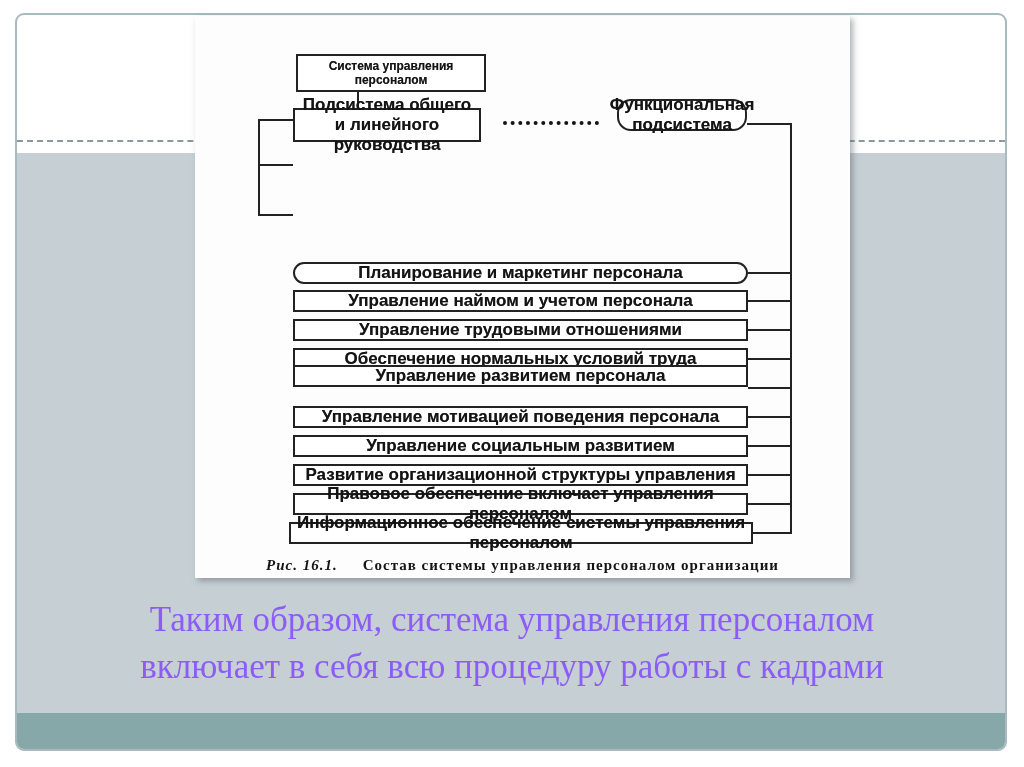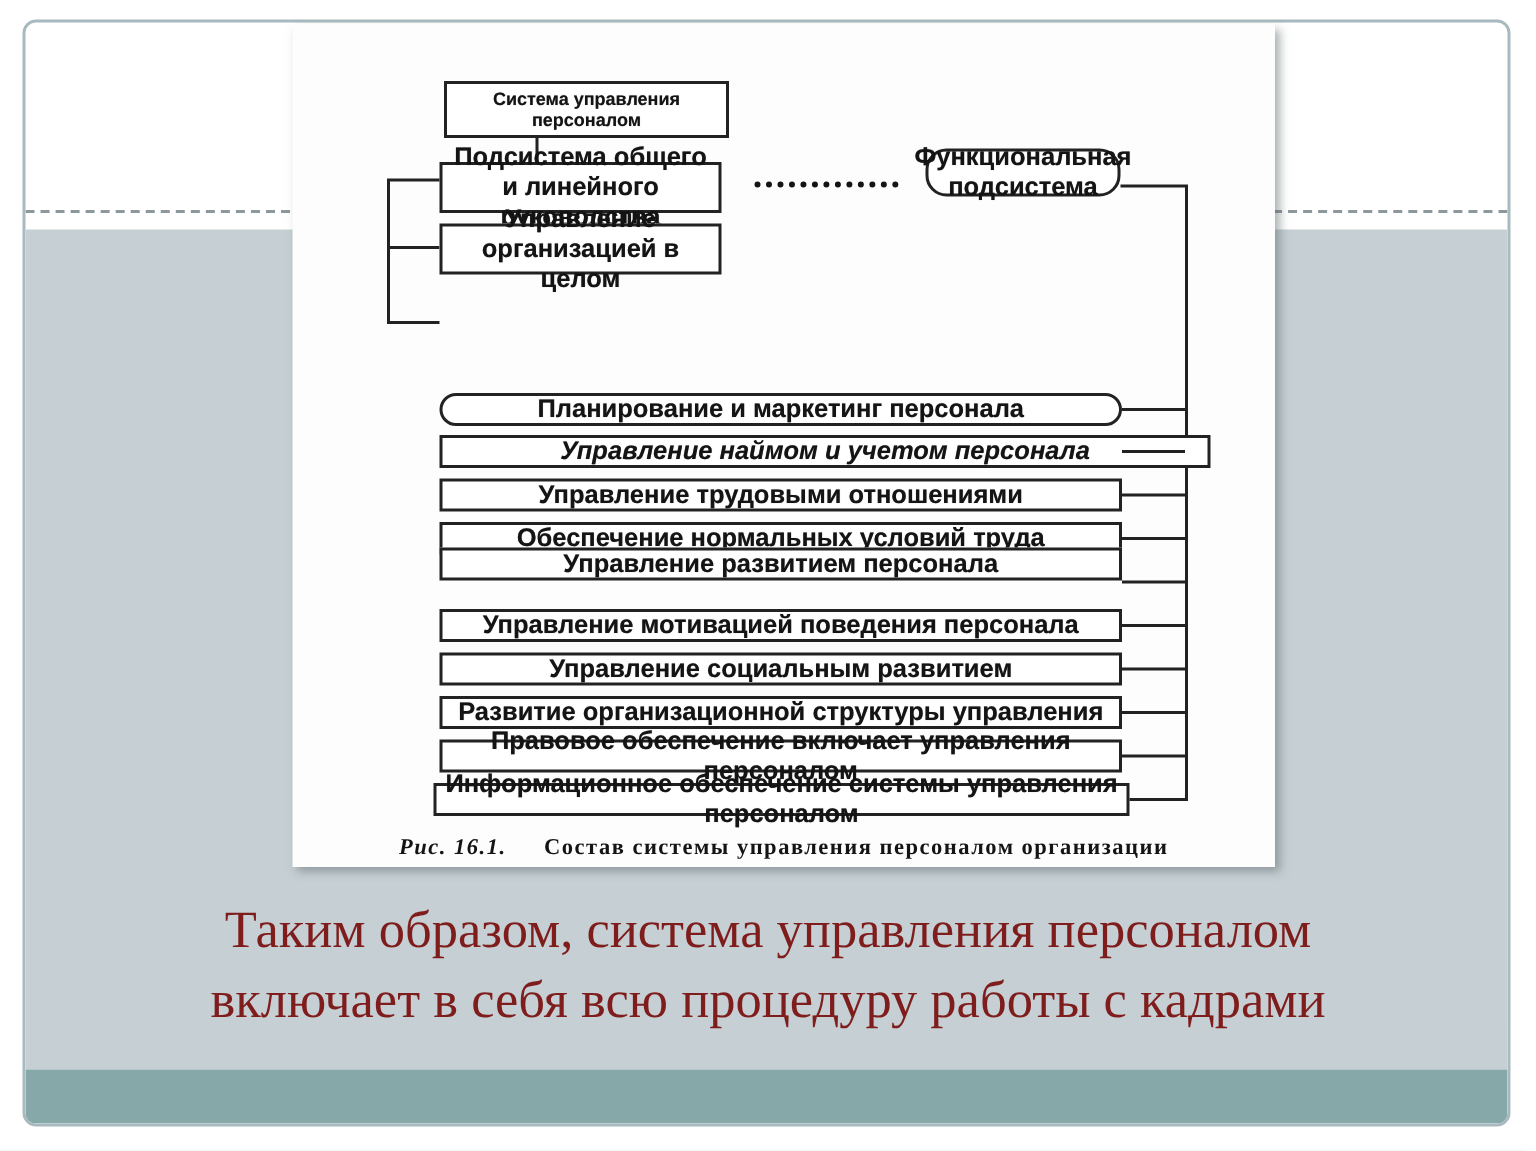--- a/index.html
+++ b/index.html
@@ -29,21 +29,21 @@
   .dots-line { position:absolute; height:0; border-top:4px dotted #141414; }
 
   .caption { position:absolute; top:541px; left:0; width:100%; text-align:center;
              font-family:"Liberation Serif", serif; font-size:15px; font-weight:bold;
              color:#141414; letter-spacing:1px; white-space:nowrap; }
   .caption .prefix { font-style:italic; margin-right:25px; }
 
   
   .summary { position:absolute; top:597px; left:0; width:1024px; text-align:center;
              font-family:"Liberation Serif", serif; font-size:35px; line-height:1.33;
-             color:#7f1d1d; }
+             color:#8b5cf6; }
 </style>
 </head>
 <body>
 
 <div class="page">
 
   <div class="frame">
     <div class="dashed-divider"></div>
     <div class="gray-band"></div>
     <div class="teal-band"></div>
@@ -58,29 +58,28 @@
 
     <div class="dots-line" style="left:308px; top:105px; width:96px;"></div>
 
     <div class="dbox" style="left:422px; top:83px; width:130px; height:32px;border-radius:14px;">Функциональная подсистема</div>
 
     <div class="dline" style="left:63px; top:103px; width:2px; height:97px;"></div>
     <div class="dline" style="left:65px; top:103px; width:33px; height:2px;"></div>
     <div class="dline" style="left:65px; top:148px; width:33px; height:2px;"></div>
     <div class="dline" style="left:65px; top:198px; width:33px; height:2px;"></div>
 
-    <div class="dbox" style="left:98px; top:133px; width:188px; height:34px;">Управление организацией в целом</div>
 
     <div class="dline" style="left:552px; top:107px; width:43px; height:2px;"></div>
     <div class="dline" style="left:595px; top:107px; width:2px; height:411px;"></div>
 
     <div id="function-boxes">
         <div class="dbox" style="left: 98px; top: 246px; width: 455px; height: 22px; border-radius: 11px;">Планирование и маркетинг персонала</div>
         <div class="dline" style="left: 553px; top: 256px; width: 42px; height: 2px;"></div>
-        <div class="dbox" style="left: 98px; top: 274px; width: 514px; height: 22px; font-style: italic;">Управление наймом и учетом персонала</div>
+        <div class="dbox" style="left: 98px; top: 274px; width: 455px; height: 22px;">Управление наймом и учетом персонала</div>
         <div class="dline" style="left: 553px; top: 284px; width: 42px; height: 2px;"></div>
         <div class="dbox" style="left: 98px; top: 303px; width: 455px; height: 22px;">Управление трудовыми отношениями</div>
         <div class="dline" style="left: 553px; top: 313px; width: 42px; height: 2px;"></div>
         <div class="dbox" style="left: 98px; top: 332px; width: 455px; height: 22px;">Обеспечение нормальных условий труда</div>
         <div class="dline" style="left: 553px; top: 342px; width: 42px; height: 2px;"></div>
         <div class="dbox" style="left: 98px; top: 349px; width: 455px; height: 22px;">Управление развитием персонала</div>
         <div class="dline" style="left: 553px; top: 371px; width: 42px; height: 2px;"></div>
         <div class="dbox" style="left: 98px; top: 390px; width: 455px; height: 22px;">Управление мотивацией поведения персонала</div>
         <div class="dline" style="left: 553px; top: 400px; width: 42px; height: 2px;"></div>
         <div class="dbox" style="left: 98px; top: 419px; width: 455px; height: 22px;">Управление социальным развитием</div>

